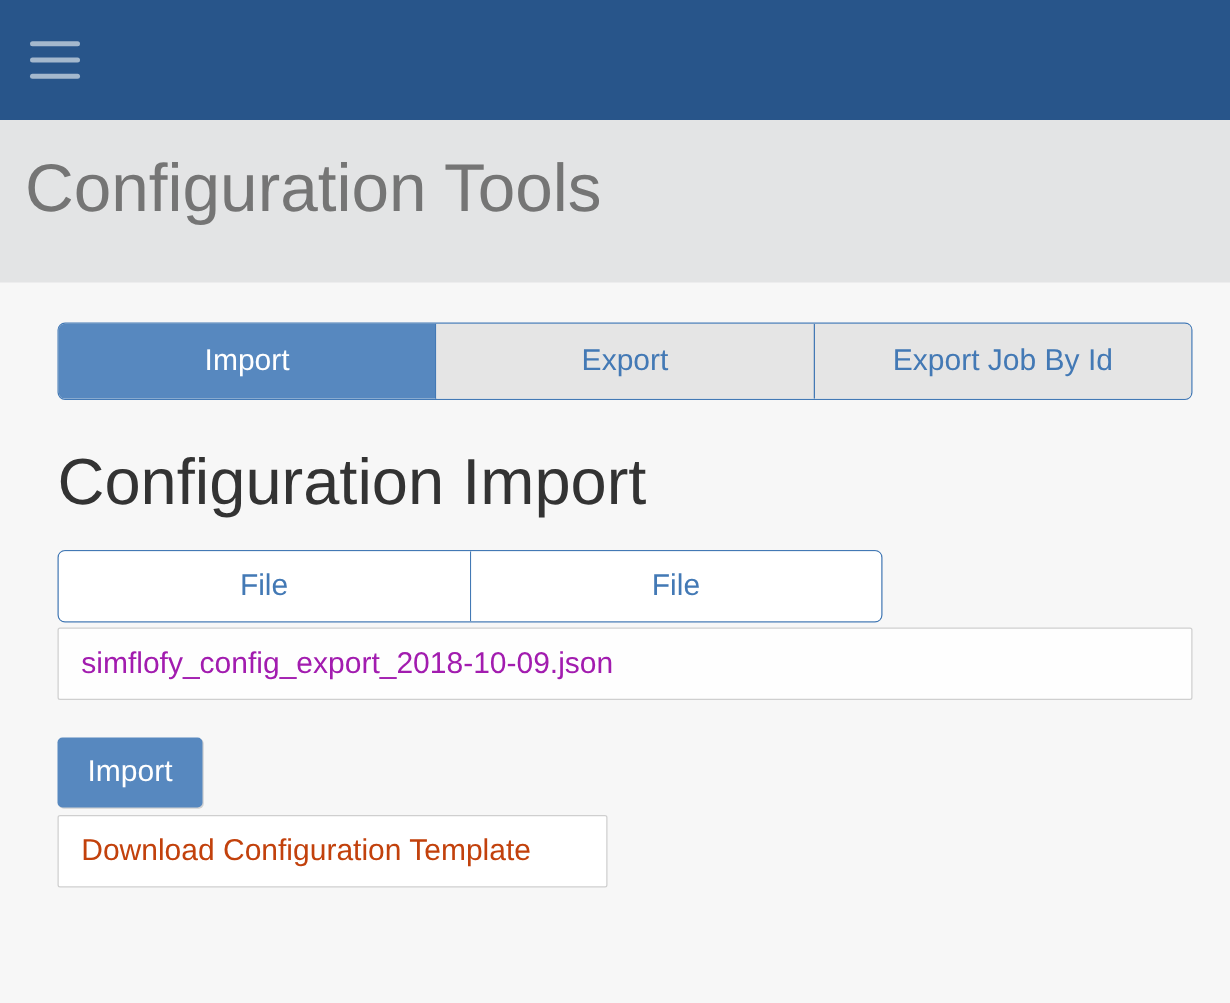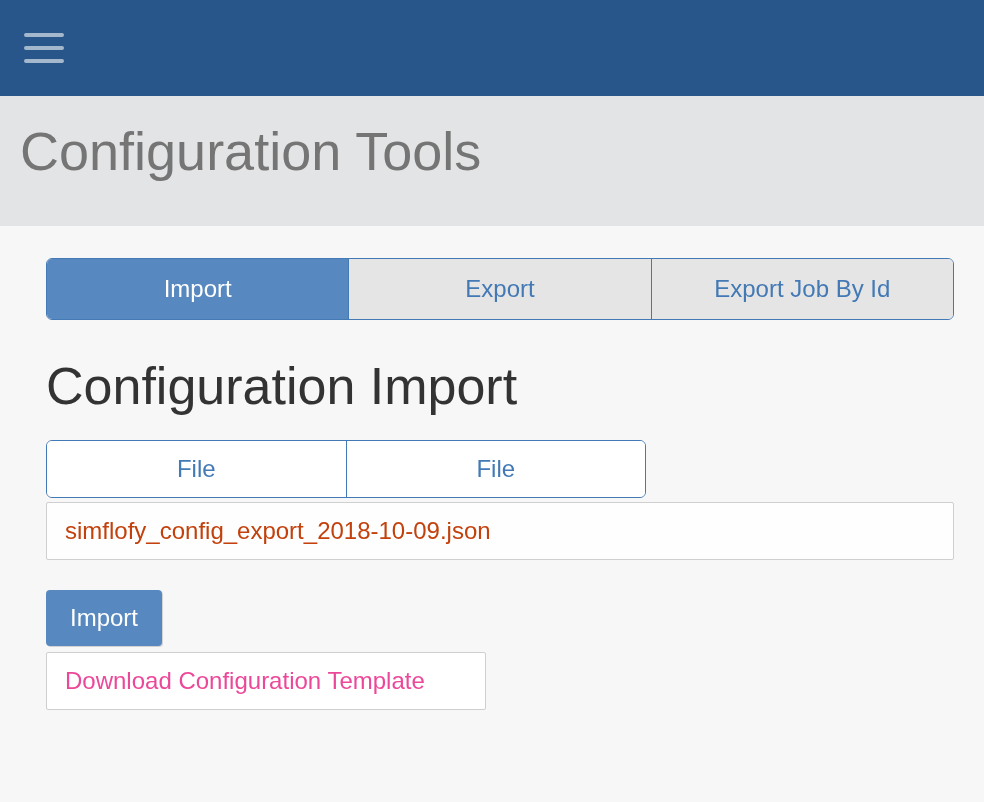--- a/index.html
+++ b/index.html
@@ -77,21 +77,21 @@
       font-size: 52px;
       font-weight: 400;
       color: #333333;
       margin-bottom: 24px;
     }
     .sub-tab-group {
       display: flex;
       border: 1px solid #4379b5;
       border-radius: 6px;
       overflow: hidden;
-      width: 600px;
+      width: 660px;
       margin-bottom: 4px;
     }
     .sub-tab {
       flex: 1;
       text-align: center;
       padding: 14px 0;
       font-size: 24px;
       cursor: pointer;
       background: #fff;
       color: #4379b5;
@@ -114,41 +114,41 @@
       border: 2px solid #a9c5e6;
       border-radius: 6px;
       padding: 4px 12px;
       font-size: 21px;
       color: #222;
       cursor: pointer;
       margin-right: 12px;
     }
     .file-name {
       font-size: 24px;
-      color: #c2410c;
+      color: #a21caf;
     }
     .import-btn {
       background: #5788bf;
       color: #fff;
       border: none;
       padding: 14px 24px;
       font-size: 24px;
       border-radius: 4px;
       cursor: pointer;
       display: inline-block;
       margin-bottom: 6px;
       box-shadow: 1px 1px 0 rgba(0,0,0,0.15);
     }
     .download-btn {
       display: block;
       background: #fff;
       border: 1px solid #cfcfcf;
       padding: 14px 18px;
       font-size: 24px;
-      color: #ec4899;
+      color: #c2410c;
       cursor: pointer;
       width: 440px;
       text-align: left;
       border-radius: 2px;
     }
   </style>
 </head>
 <body>
 
 <div class="top-bar">

